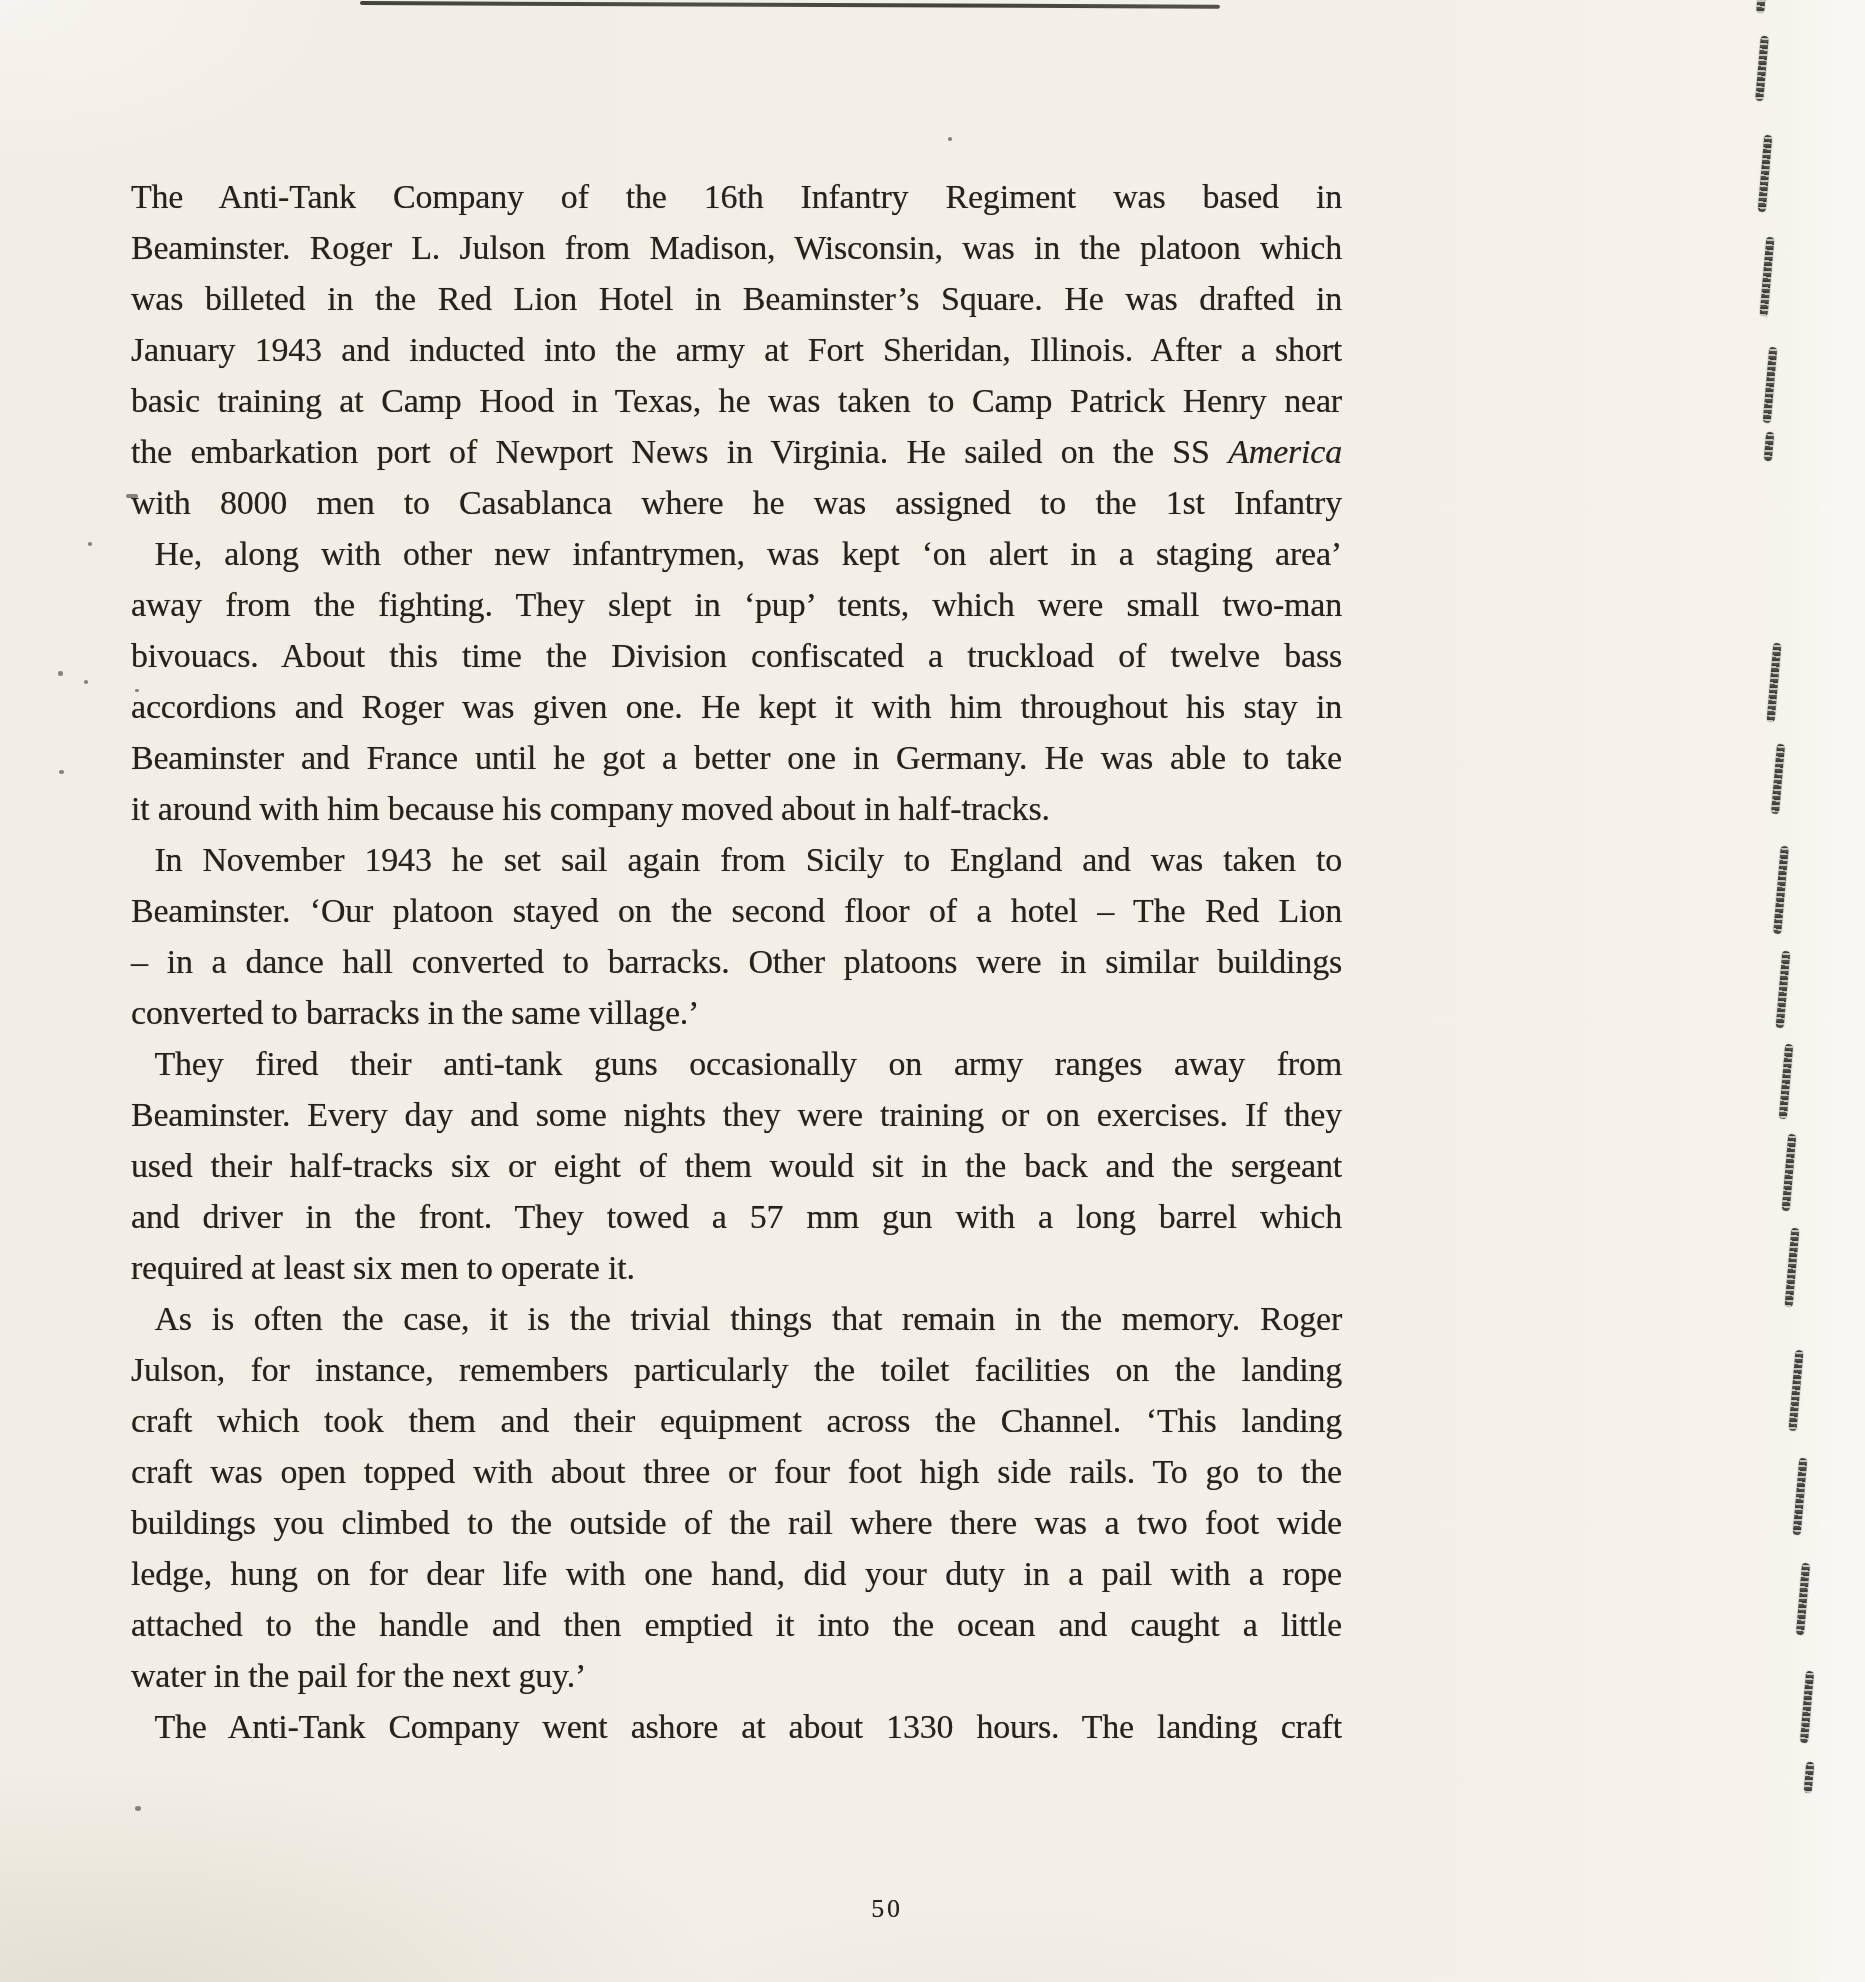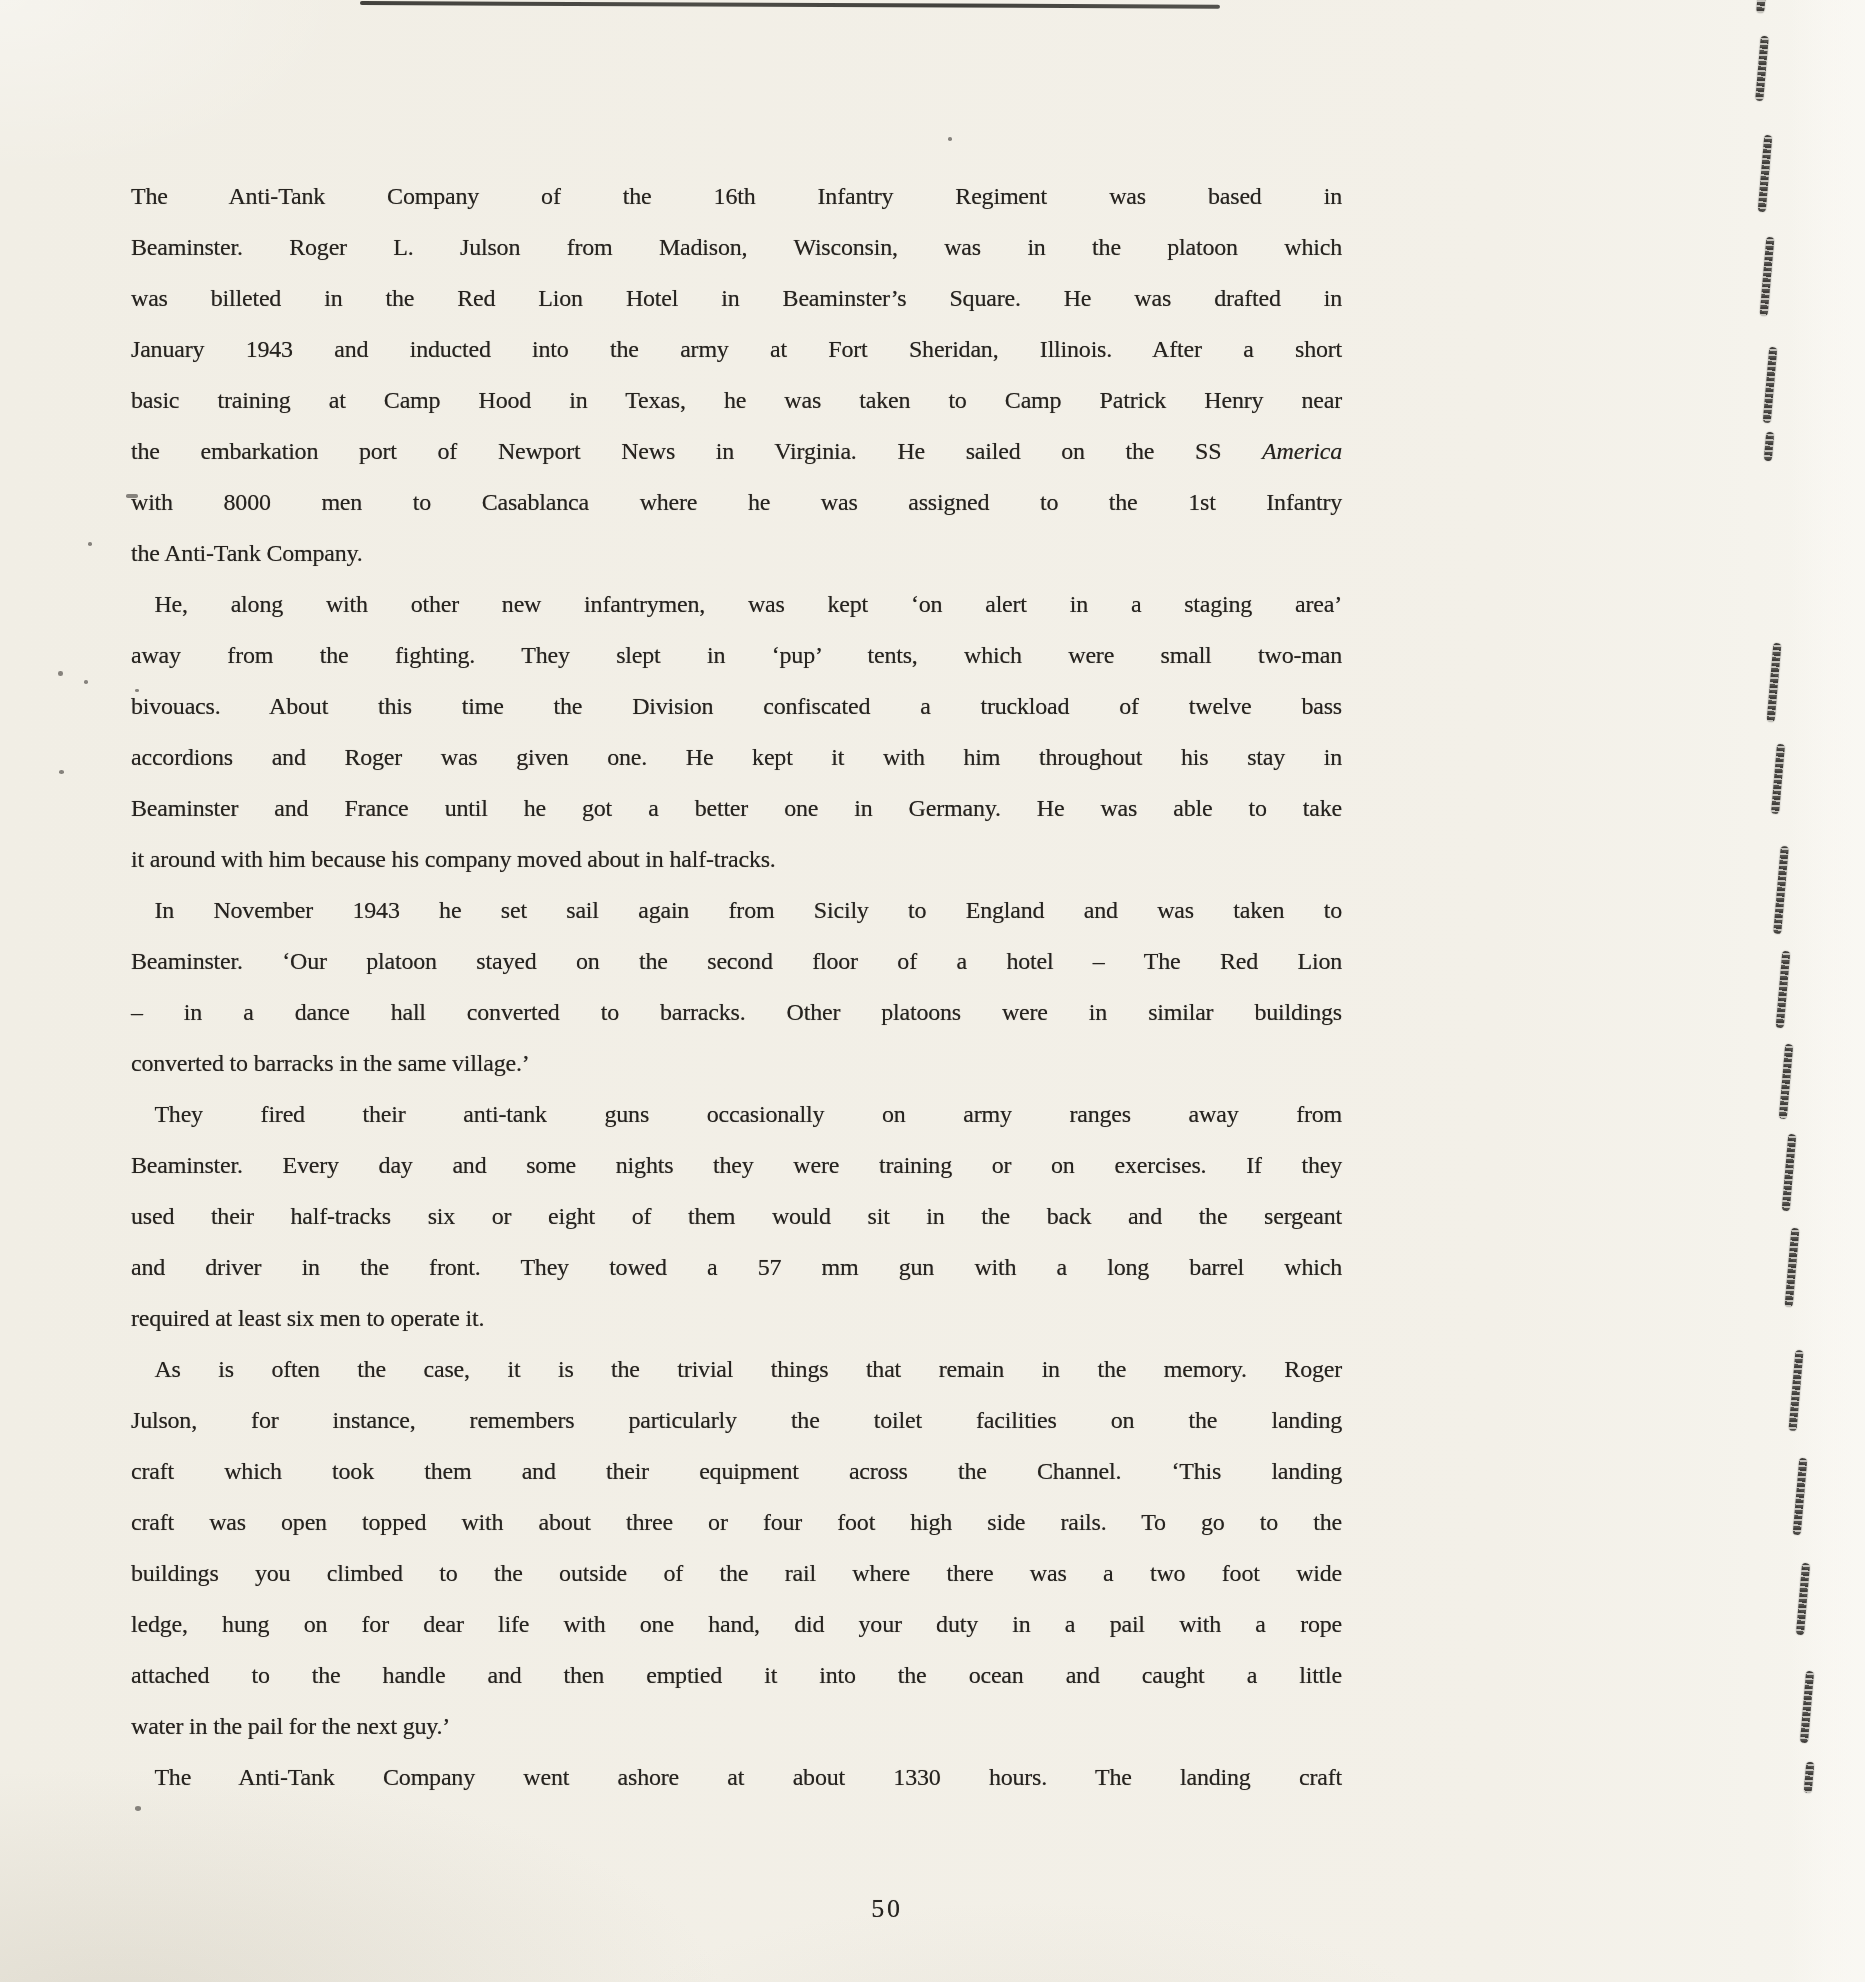--- a/index.html
+++ b/index.html
@@ -28,21 +28,21 @@
     background: linear-gradient(90deg, rgba(252,251,247,0) 0%, rgba(252,251,247,0.45) 55%, rgba(251,250,246,0.6) 100%);
     z-index: 1;
     pointer-events: none;
   }
 
   .text-block {
     position: absolute;
     left: 131px;
     top: 171px;
     width: 1211px;
-    font-size: 24px;
+    font-size: 34px;
     line-height: 51px;
     letter-spacing: -0.2px;
     text-shadow: 0 0 0.7px rgba(38,35,31,0.55);
     z-index: 2;
   }
 
   .para { margin: 0; }
   .para.indent .line:first-child { text-indent: 23.4px; }
 
   .line {
@@ -110,21 +110,20 @@
 
   <div class="text-block">
       <div class="para">
         <div class="line">The Anti-Tank Company of the 16th Infantry Regiment was based in</div>
         <div class="line">Beaminster. Roger L. Julson from Madison, Wisconsin, was in the platoon which</div>
         <div class="line">was billeted in the Red Lion Hotel in Beaminster’s Square. He was drafted in</div>
         <div class="line">January 1943 and inducted into the army at Fort Sheridan, Illinois. After a short</div>
         <div class="line">basic training at Camp Hood in Texas, he was taken to Camp Patrick Henry near</div>
         <div class="line">the embarkation port of Newport News in Virginia. He sailed on the SS <i>America</i></div>
         <div class="line">with 8000 men to Casablanca where he was assigned to the 1st Infantry</div>
-        <div class="line last">the Anti-Tank Company.</div>
       </div>
       <div class="para indent">
         <div class="line">He, along with other new infantrymen, was kept ‘on alert in a staging area’</div>
         <div class="line">away from the fighting. They slept in ‘pup’ tents, which were small two-man</div>
         <div class="line">bivouacs. About this time the Division confiscated a truckload of twelve bass</div>
         <div class="line">accordions and Roger was given one. He kept it with him throughout his stay in</div>
         <div class="line">Beaminster and France until he got a better one in Germany. He was able to take</div>
         <div class="line last">it around with him because his company moved about in half-tracks.</div>
       </div>
       <div class="para indent">

